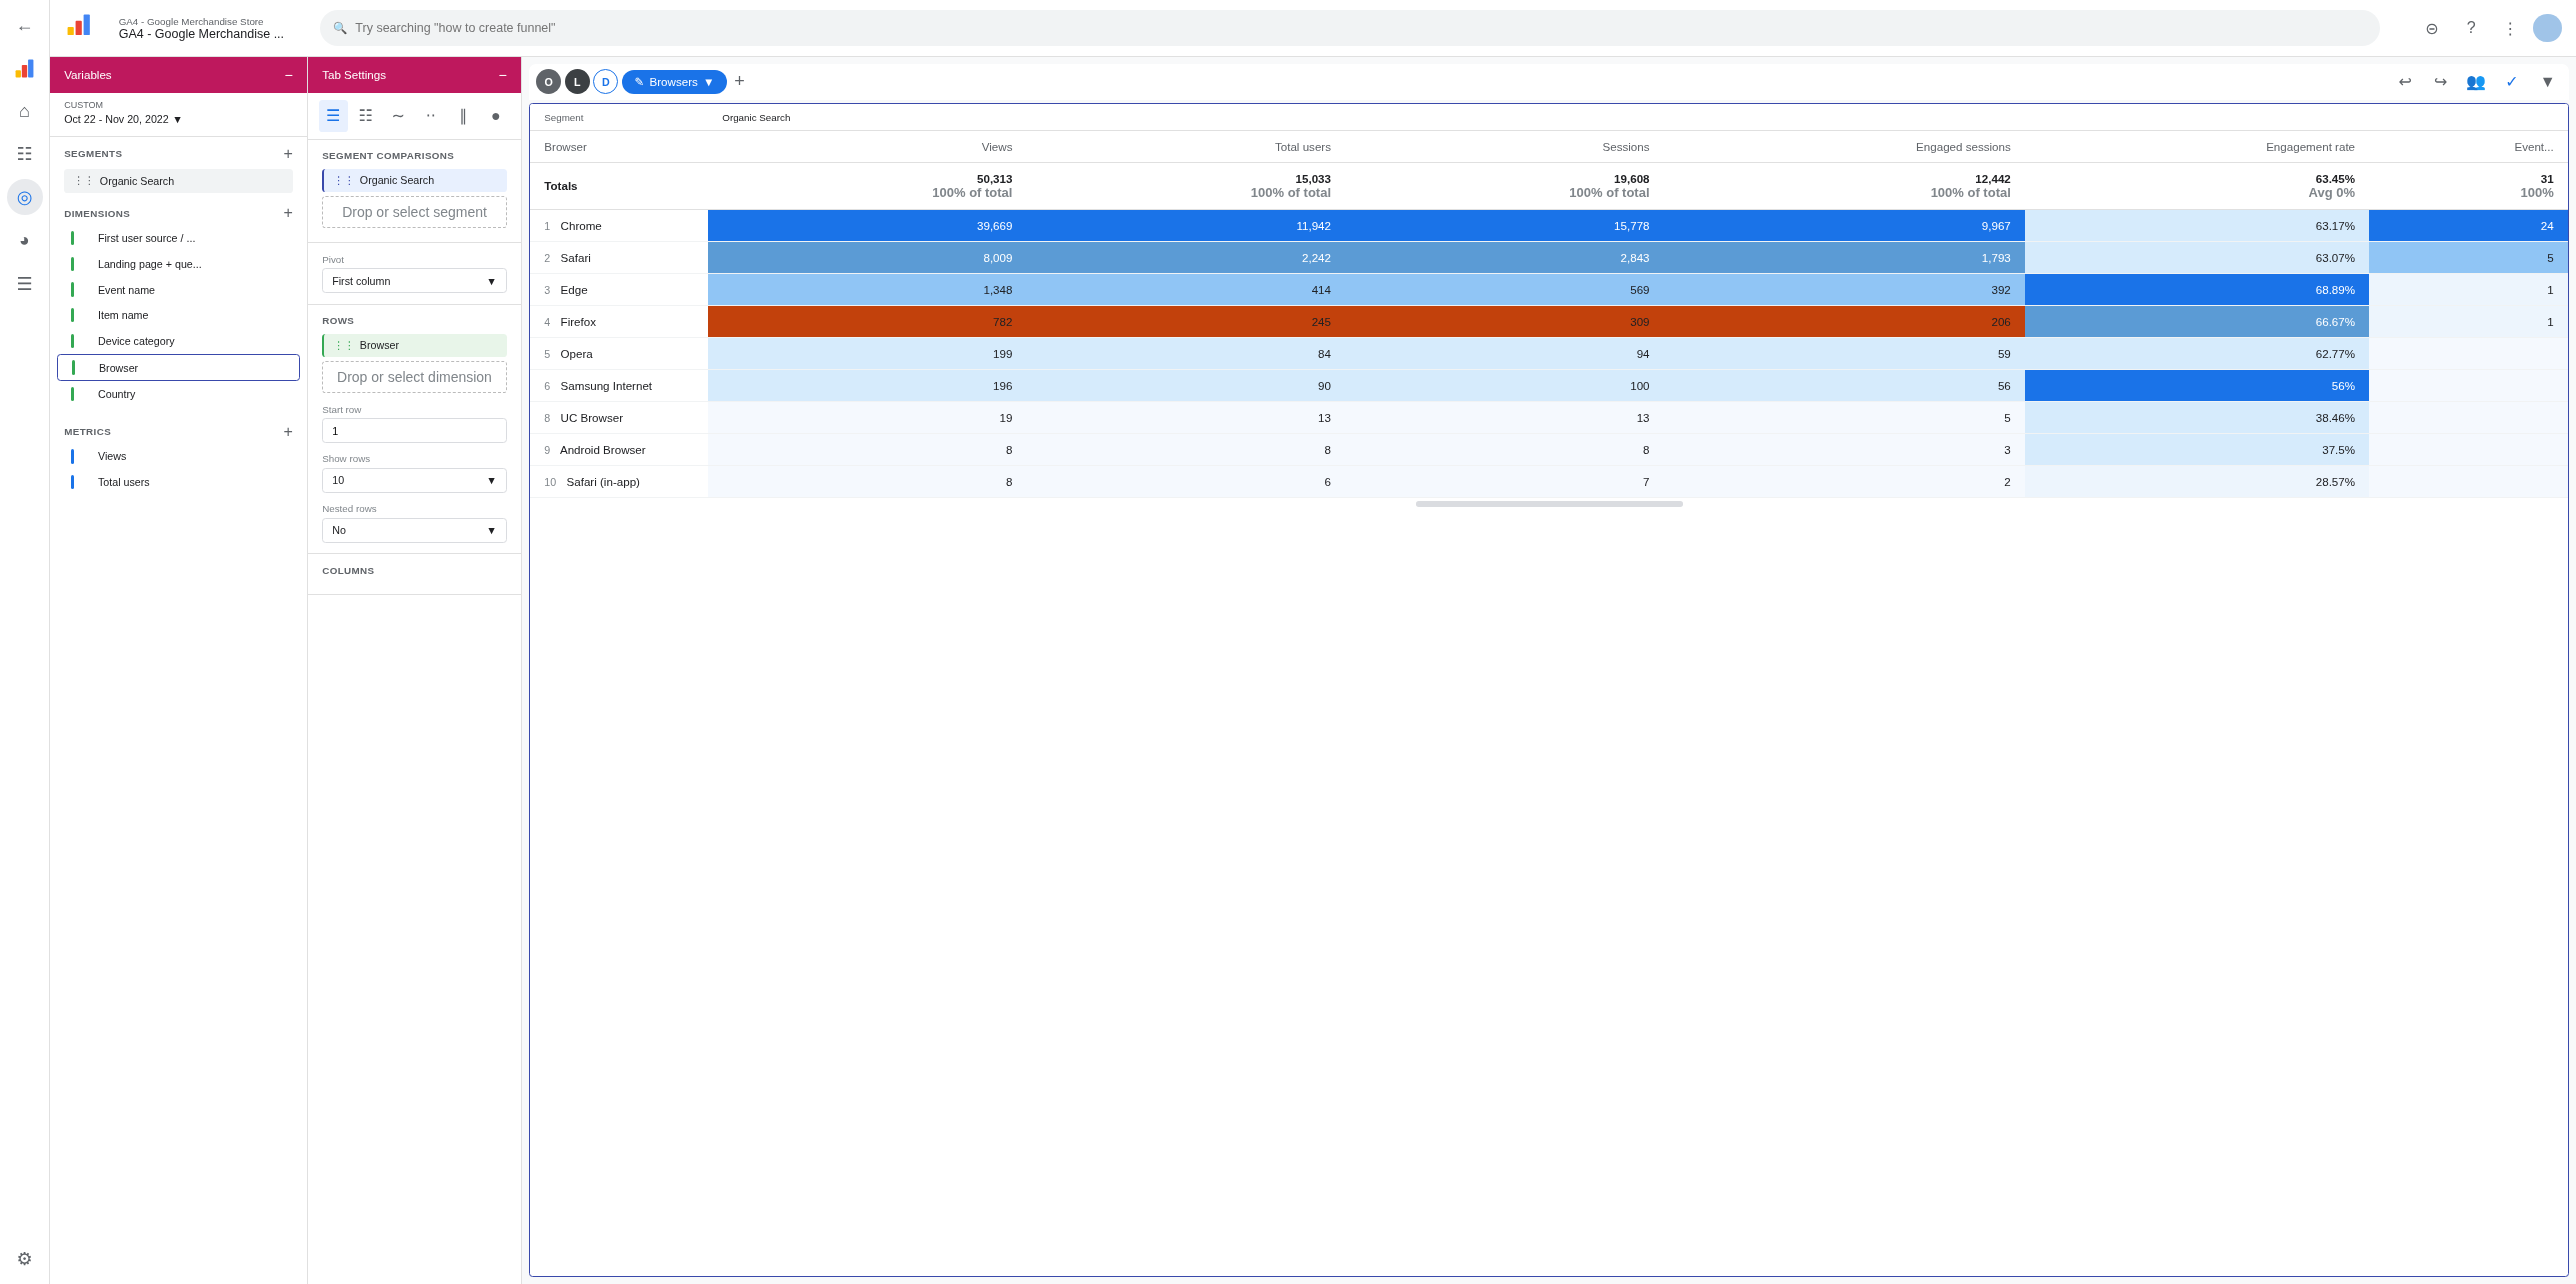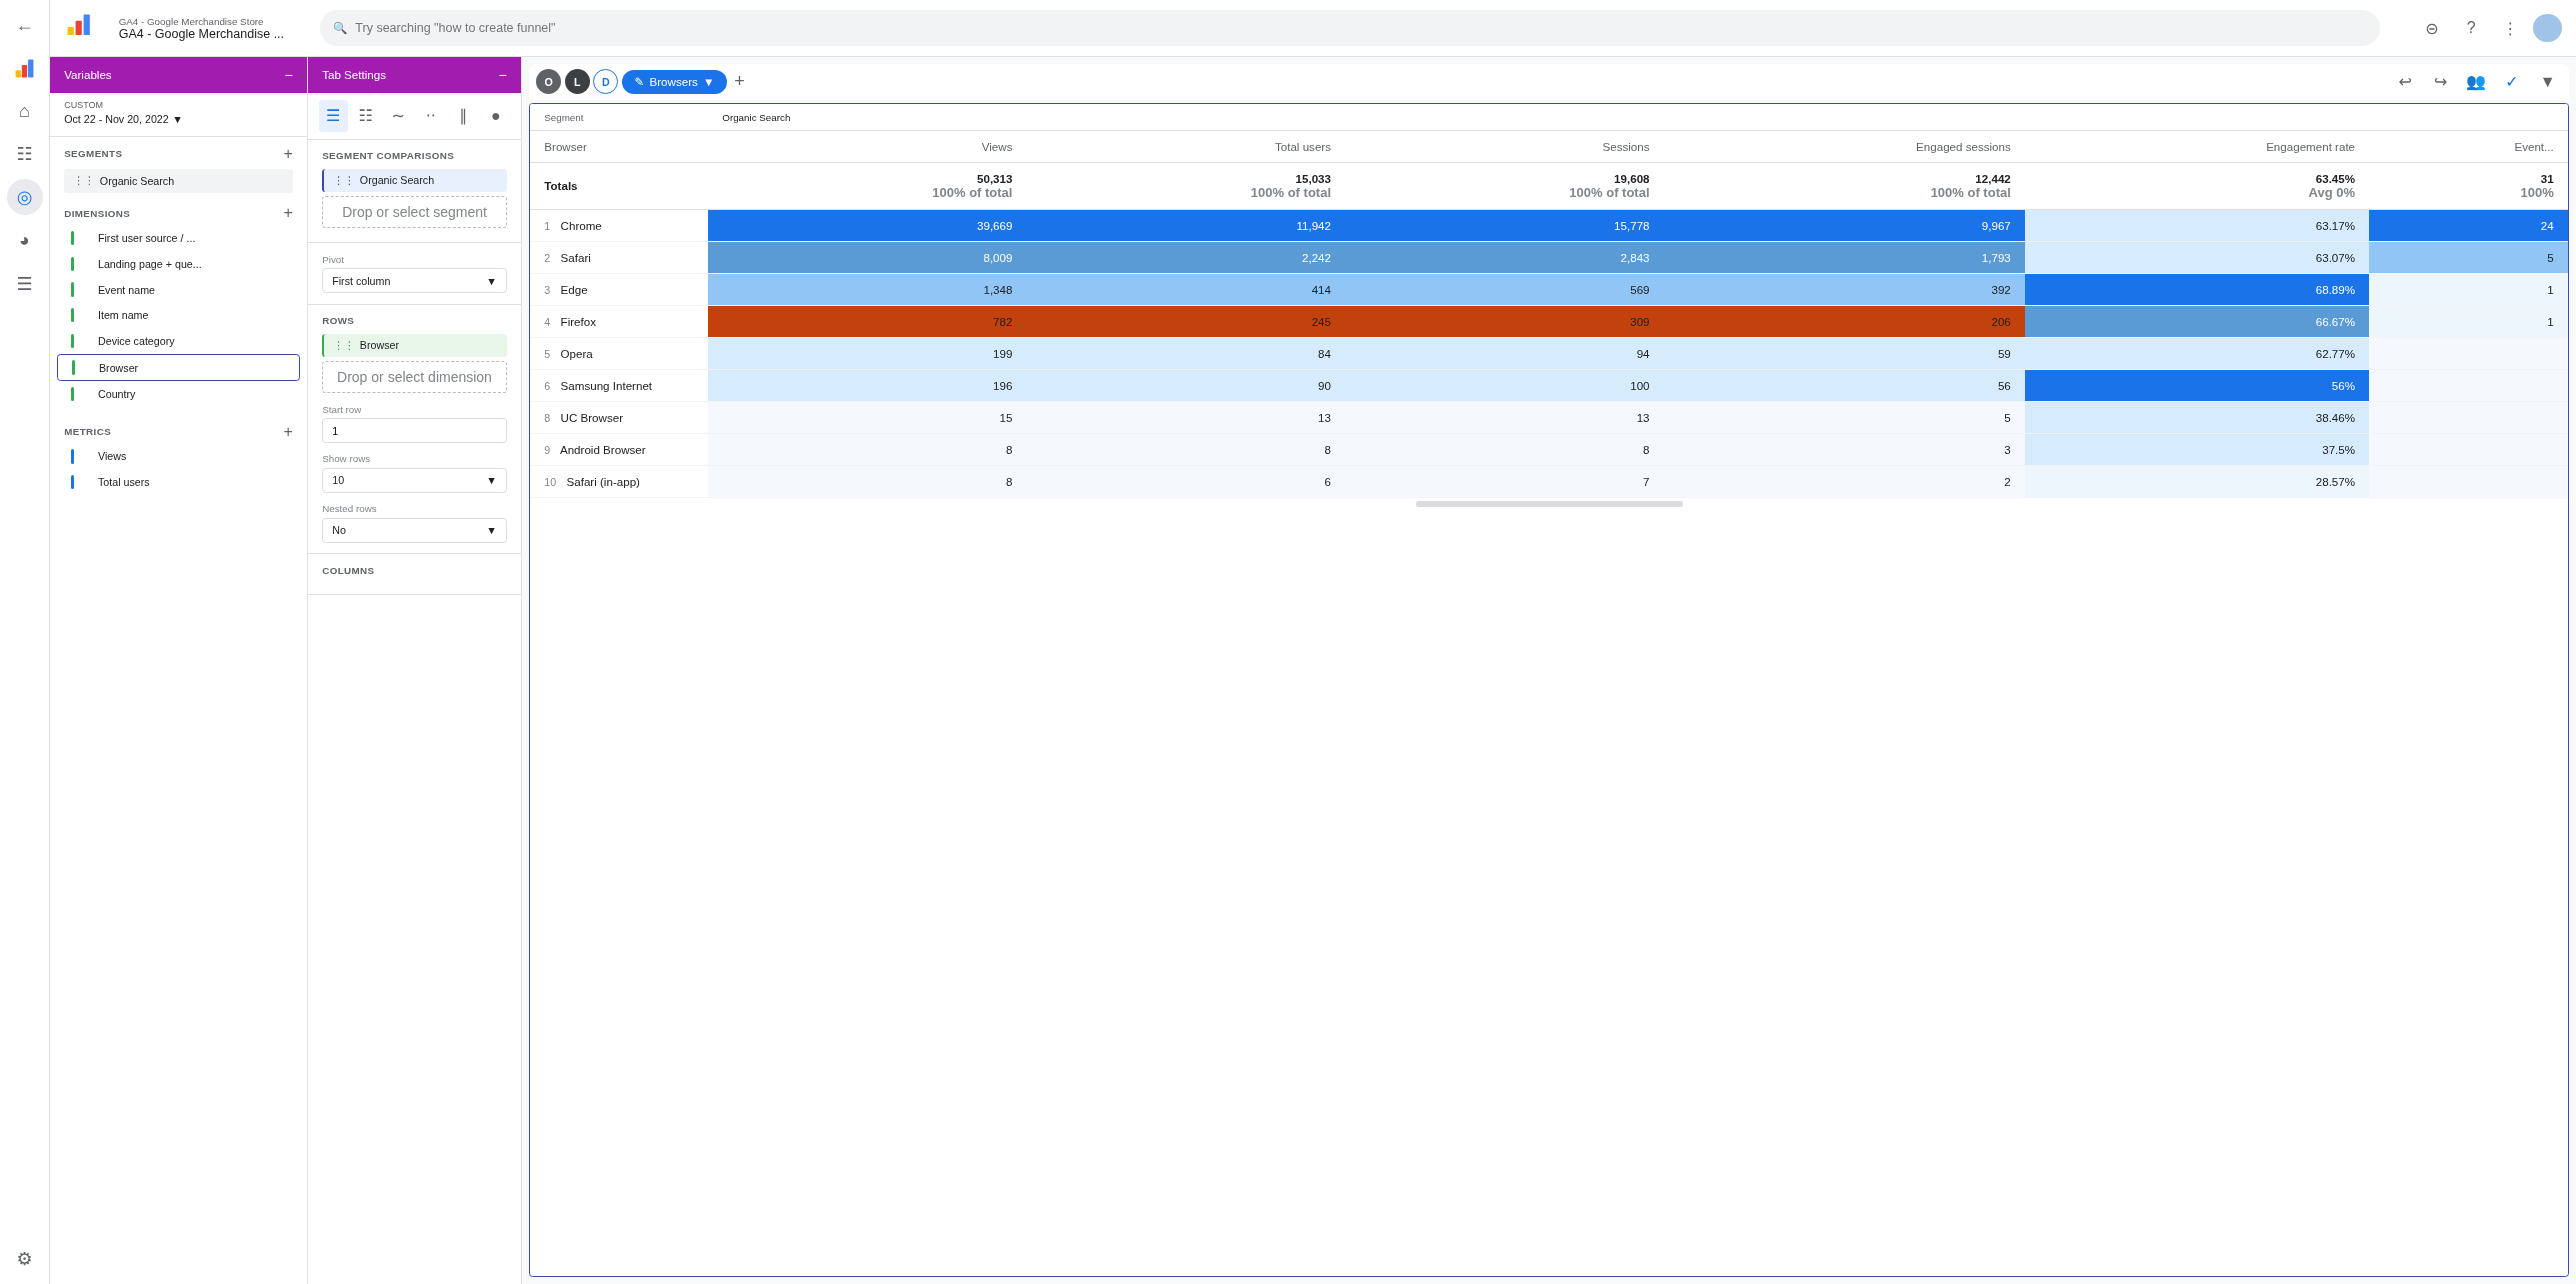--- a/index.html
+++ b/index.html
@@ -81,21 +81,21 @@
       border-right: 0.9px solid #e0e0e0;
       display: flex;
       flex-direction: column;
       overflow-y: auto;
       flex-shrink: 0;
     }
     .panel-header {
       display: flex;
       justify-content: space-between;
       padding: 10.7px 14.2px;
-      background: #a21caf;
+      background: #be185d;
       color: #fff;
       font-size: 11.6px;
       font-weight: 500;
       gap: 8px;
     }
     .panel-header-btn {
       background: transparent; border: none; color: #fff;
       cursor: pointer; font-size: 14.2px; line-height: 1;
     }
 
@@ -755,21 +755,21 @@
       <td class="heat-low">100</td>
       <td class="heat-low">56</td>
       <td class="heat-high">56%</td>
       <td class="heat-min"></td>
     </tr>
               <tr>
       <td>
         <span class="row-num">8</span>
         <span>UC Browser</span>
       </td>
-      <td class="heat-min">15</td>
+      <td class="heat-min">19</td>
       <td class="heat-min">13</td>
       <td class="heat-min">13</td>
       <td class="heat-min">5</td>
       <td class="heat-low">38.46%</td>
       <td class="heat-min"></td>
     </tr>
               <tr>
       <td>
         <span class="row-num">9</span>
         <span>Android Browser</span>

